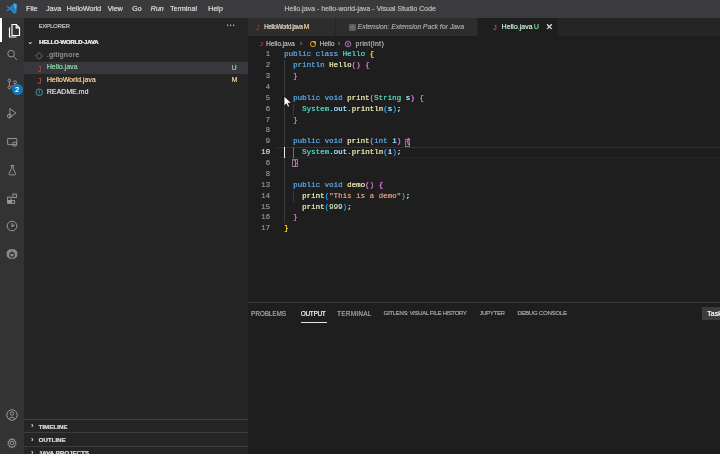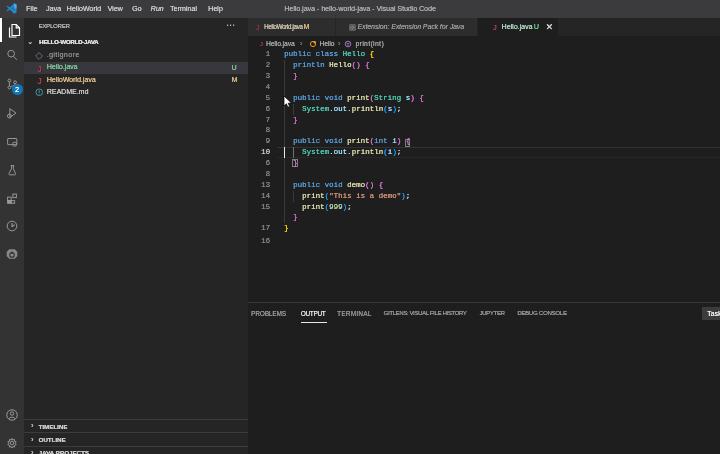--- a/index.html
+++ b/index.html
@@ -244,21 +244,21 @@
     <div class="abs mono" style="left:284px;top:147.23px;font-size:7.5px;line-height:10.87px;white-space:pre;"><span style="color:#d4d4d4">    </span><span style="color:#4ec9b0">System</span><span style="color:#d4d4d4">.</span><span style="color:#9cdcfe">out</span><span style="color:#d4d4d4">.</span><span style="color:#dcdcaa">println</span><span style="color:#179fff">(</span><span style="color:#9cdcfe">i</span><span style="color:#179fff">)</span><span style="color:#d4d4d4">;</span></div>
     <div class="abs mono" style="left:248px;top:158.1px;width:22px;text-align:right;font-size:7.5px;line-height:10.87px;color:#858585;">6</div>
     <div class="abs mono" style="left:284px;top:158.1px;font-size:7.5px;line-height:10.87px;white-space:pre;"><span style="color:#d4d4d4">  </span><span style="color:#da70d6">}</span></div>
     <div class="abs mono" style="left:248px;top:168.97px;width:22px;text-align:right;font-size:7.5px;line-height:10.87px;color:#858585;">8</div>
     <div class="abs mono" style="left:248px;top:179.84px;width:22px;text-align:right;font-size:7.5px;line-height:10.87px;color:#858585;">13</div>
     <div class="abs mono" style="left:284px;top:179.84px;font-size:7.5px;line-height:10.87px;white-space:pre;"><span style="color:#d4d4d4">  </span><span style="color:#569cd6">public void </span><span style="color:#dcdcaa">demo</span><span style="color:#da70d6">()</span><span style="color:#d4d4d4"> </span><span style="color:#da70d6">{</span></div>
     <div class="abs mono" style="left:248px;top:190.71px;width:22px;text-align:right;font-size:7.5px;line-height:10.87px;color:#858585;">14</div>
     <div class="abs mono" style="left:284px;top:190.71px;font-size:7.5px;line-height:10.87px;white-space:pre;"><span style="color:#d4d4d4">    </span><span style="color:#dcdcaa">print</span><span style="color:#179fff">(</span><span style="color:#ce9178">"This is a demo"</span><span style="color:#179fff">)</span><span style="color:#d4d4d4">;</span></div>
     <div class="abs mono" style="left:248px;top:201.57999999999998px;width:22px;text-align:right;font-size:7.5px;line-height:10.87px;color:#858585;">15</div>
     <div class="abs mono" style="left:284px;top:201.57999999999998px;font-size:7.5px;line-height:10.87px;white-space:pre;"><span style="color:#d4d4d4">    </span><span style="color:#dcdcaa">print</span><span style="color:#179fff">(</span><span style="color:#b5cea8">999</span><span style="color:#179fff">)</span><span style="color:#d4d4d4">;</span></div>
-    <div class="abs mono" style="left:248px;top:212.45px;width:22px;text-align:right;font-size:7.5px;line-height:10.87px;color:#858585;margin-top:24px;">16</div>
+    <div class="abs mono" style="left:248px;top:212.45px;width:22px;text-align:right;font-size:7.5px;line-height:10.87px;color:#858585;">16</div>
     <div class="abs mono" style="left:284px;top:212.45px;font-size:7.5px;line-height:10.87px;white-space:pre;"><span style="color:#d4d4d4">  </span><span style="color:#da70d6">}</span></div>
     <div class="abs mono" style="left:248px;top:223.32px;width:22px;text-align:right;font-size:7.5px;line-height:10.87px;color:#858585;">17</div>
     <div class="abs mono" style="left:284px;top:223.32px;font-size:7.5px;line-height:10.87px;white-space:pre;"><span style="color:#ffd700">}</span></div>
   </div>
 
 <div class="abs" style="left:248px;top:301.5px;width:472px;height:1px;background:#363636;"></div>
 <div id="paneltabs" style="font-size:6.5px;color:#9a9a9a;">
     <div class="abs" style="left:251px;top:310px;font-size:6.3px;letter-spacing:0px;color:#9a9a9a;">PROBLEMS</div>
     <div class="abs" style="left:300.7px;top:310px;font-size:6.3px;letter-spacing:-0.2px;color:#e7e7e7;">OUTPUT</div>
     <div class="abs" style="left:337px;top:310px;font-size:6.3px;letter-spacing:0.35px;color:#9a9a9a;">TERMINAL</div>

